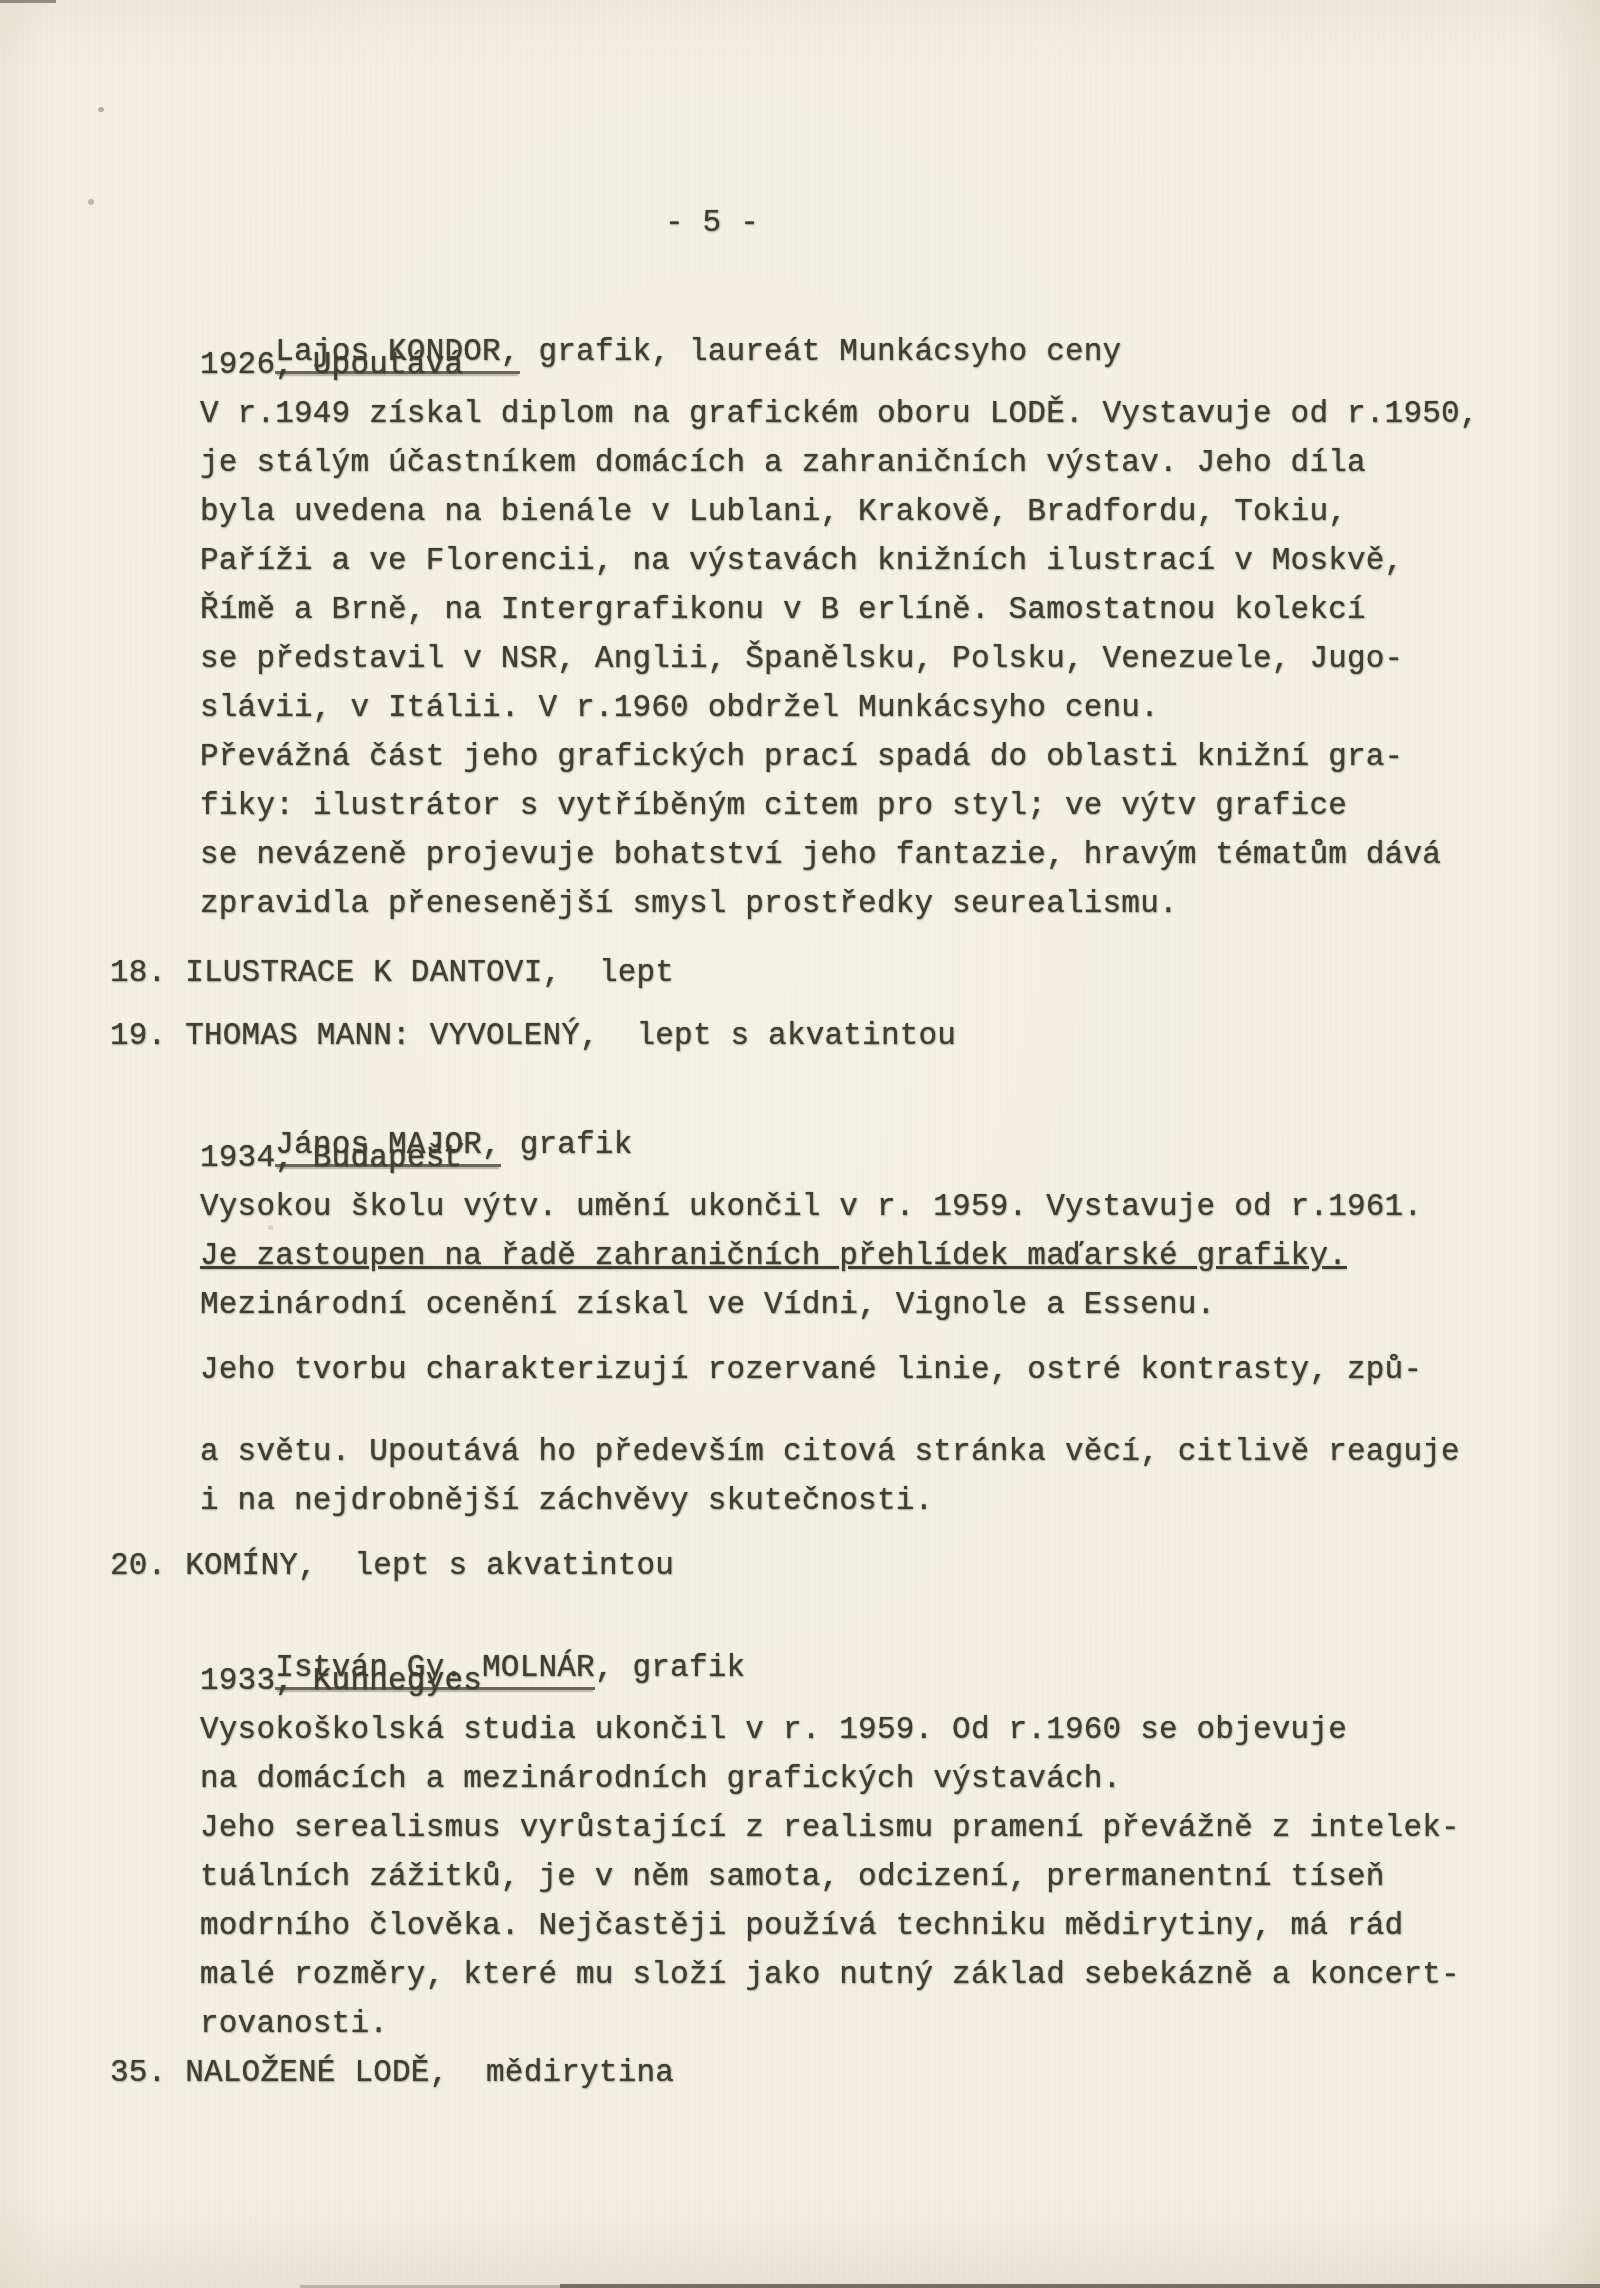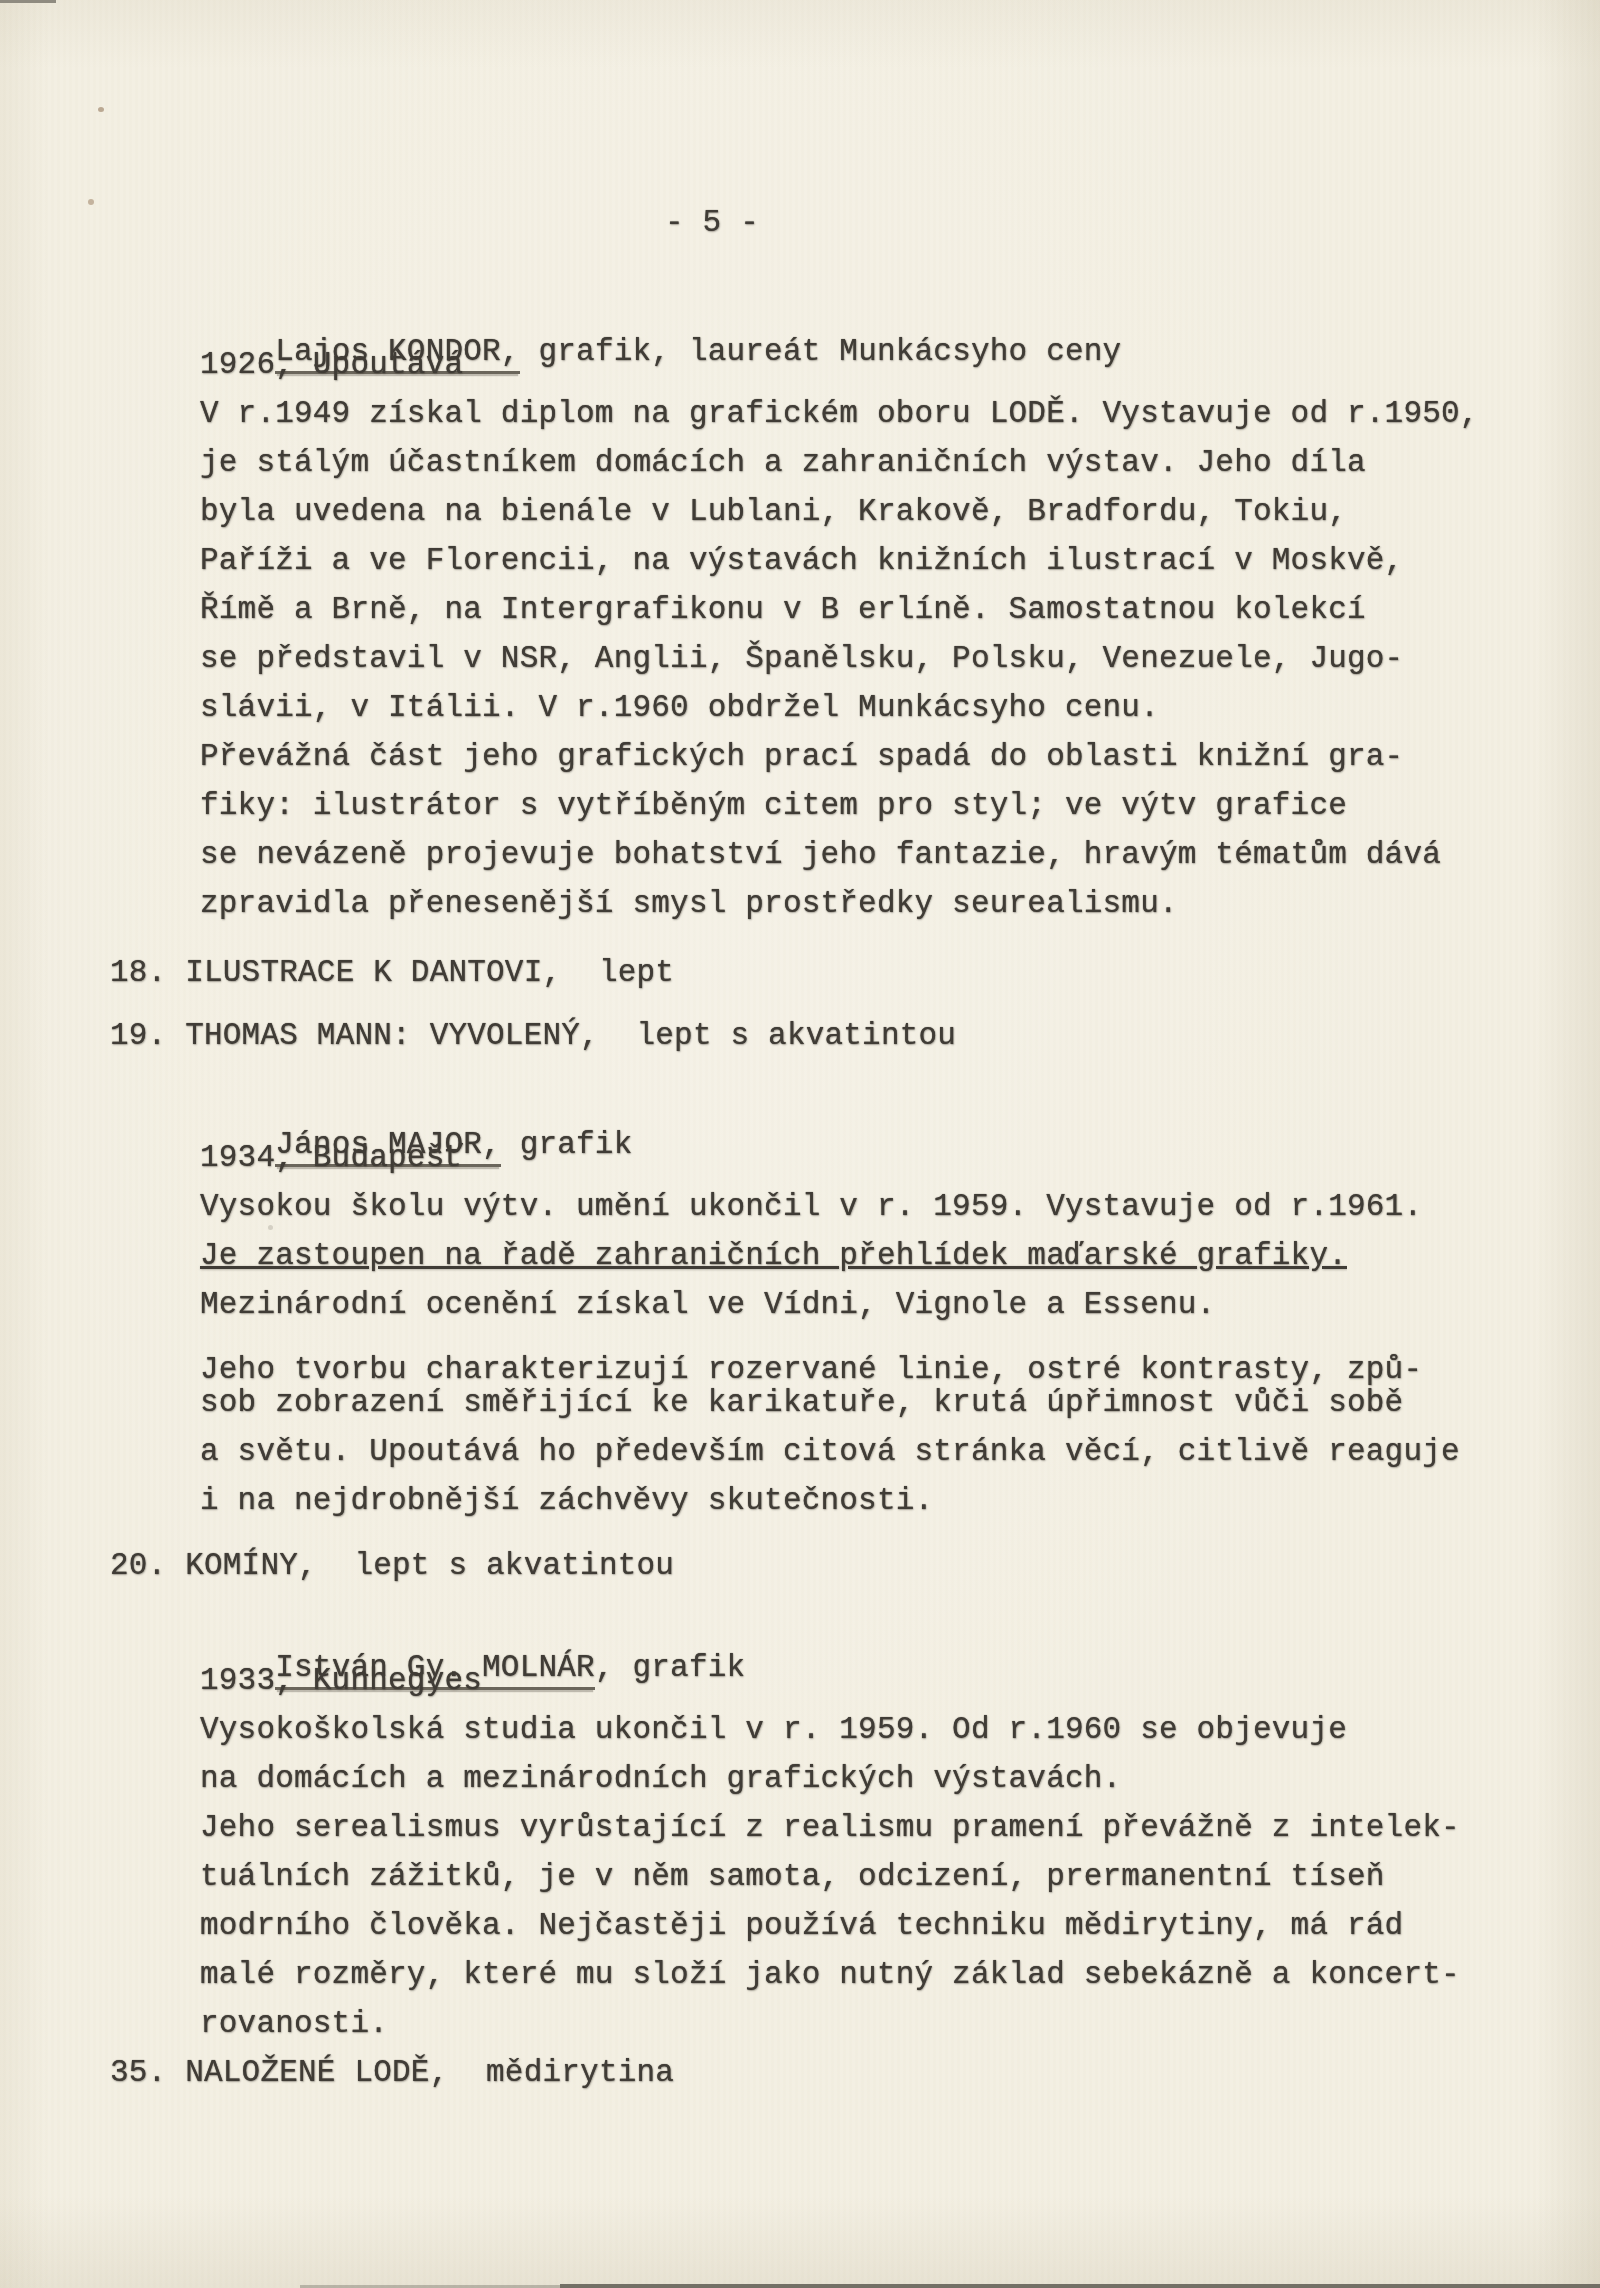--- a/index.html
+++ b/index.html
@@ -63,21 +63,20 @@
   <div class="tl" style="left:110px;top:1018px;">19. THOMAS MANN: VYVOLENÝ,  lept s akvatintou</div>
 
   <div class="tl" style="left:200px;top:1091px;">
     <span class="u">János MAJOR,</span><span> grafik</span>
   </div>
   <div class="tl" style="left:200px;top:1140px;">1934, Budapešť</div>
   <div class="tl" style="left:200px;top:1189px;">Vysokou školu výtv. umění ukončil v r. 1959. Vystavuje od r.1961.</div>
   <div class="tl" style="left:200px;top:1238px;text-decoration:underline;">Je zastoupen na řadě zahraničních přehlídek maďarské grafiky.</div>
   <div class="tl" style="left:200px;top:1287px;">Mezinárodní ocenění získal ve Vídni, Vignole a Essenu.</div>
   <div class="tl" style="left:200px;top:1336px;margin-top:16px;">Jeho tvorbu charakterizují rozervané linie, ostré kontrasty, způ-</div>
-  <div class="tl" style="left:200px;top:1385px;">sob zobrazení směřijící ke karikatuře, krutá úpřimnost vůči sobě</div>
   <div class="tl" style="left:200px;top:1434px;">a světu. Upoutává ho především citová stránka věcí, citlivě reaguje</div>
   <div class="tl" style="left:200px;top:1483px;">i na nejdrobnější záchvěvy skutečnosti.</div>
   <div class="tl" style="left:110px;top:1548px;">20. KOMÍNY,  lept s akvatintou</div>
 
   <div class="tl" style="left:200px;top:1614px;">
     <span class="u">István Gy. MOLNÁR</span><span>, grafik</span>
   </div>
   <div class="tl" style="left:200px;top:1663px;">1933, Kunhegyes</div>
   <div class="tl" style="left:200px;top:1712px;">Vysokoškolská studia ukončil v r. 1959. Od r.1960 se objevuje</div>
   <div class="tl" style="left:200px;top:1761px;">na domácích a mezinárodních grafických výstavách.</div>

